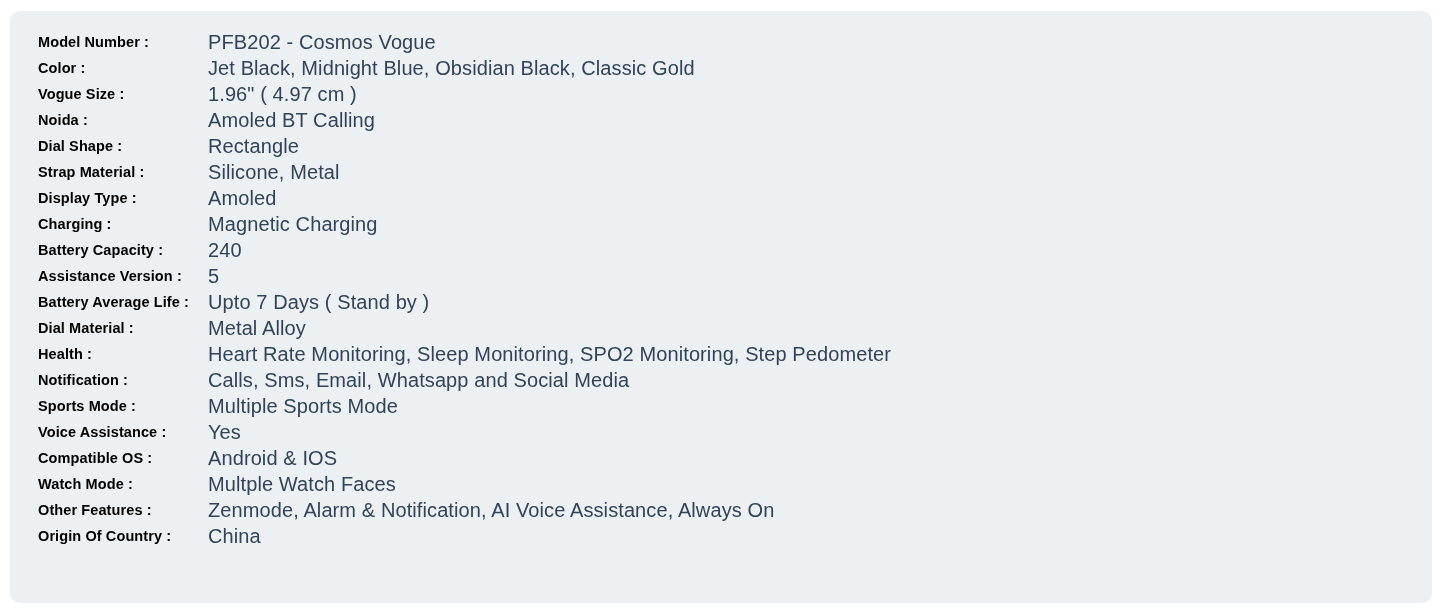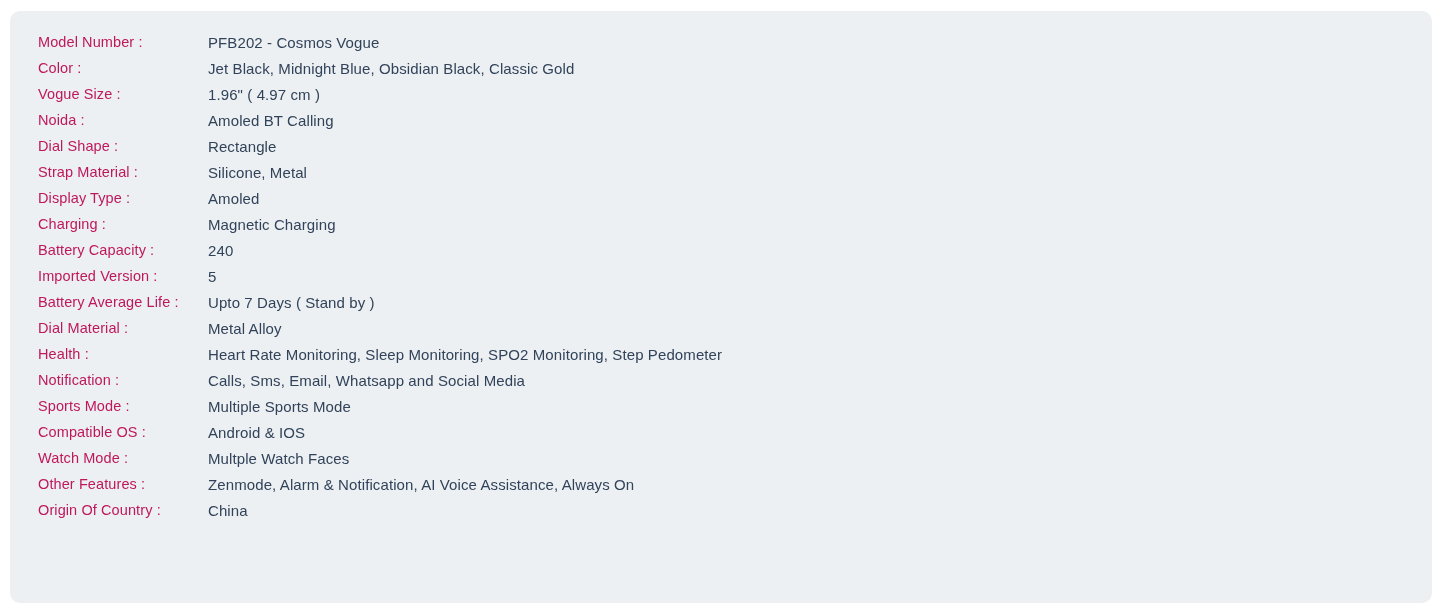--- a/index.html
+++ b/index.html
@@ -33,31 +33,31 @@
     border-collapse: collapse;
     border-spacing: 0;
   }
 
   .spec-row {
     height: 26px;
   }
 
   .spec-label {
     font-size: 14.5px;
-    color: #be185d;
-    font-weight: 400;
+    color: #000000;
+    font-weight: 700;
     white-space: nowrap;
     padding: 0 0 0 28px;
     vertical-align: middle;
     width: 1px;
     letter-spacing: 0.1px;
   }
 
   .spec-value {
-    font-size: 15px;
+    font-size: 20px;
     color: #31435a;
     font-weight: 400;
     white-space: nowrap;
     padding: 0;
     vertical-align: middle;
     letter-spacing: 0.1px;
   }
 
   
   .spec-label-inner {
@@ -105,21 +105,21 @@
         </tr>
         <tr class="spec-row">
           <td class="spec-label"><span class="spec-label-inner">Charging :</span></td>
           <td class="spec-value">Magnetic Charging</td>
         </tr>
         <tr class="spec-row">
           <td class="spec-label"><span class="spec-label-inner">Battery Capacity :</span></td>
           <td class="spec-value">240</td>
         </tr>
         <tr class="spec-row">
-          <td class="spec-label"><span class="spec-label-inner">Imported Version :</span></td>
+          <td class="spec-label"><span class="spec-label-inner">Assistance Version :</span></td>
           <td class="spec-value">5</td>
         </tr>
         <tr class="spec-row">
           <td class="spec-label"><span class="spec-label-inner">Battery Average Life :</span></td>
           <td class="spec-value">Upto 7 Days ( Stand by )</td>
         </tr>
         <tr class="spec-row">
           <td class="spec-label"><span class="spec-label-inner">Dial Material :</span></td>
           <td class="spec-value">Metal Alloy</td>
         </tr>
@@ -129,20 +129,24 @@
         </tr>
         <tr class="spec-row">
           <td class="spec-label"><span class="spec-label-inner">Notification :</span></td>
           <td class="spec-value">Calls, Sms, Email, Whatsapp and Social Media</td>
         </tr>
         <tr class="spec-row">
           <td class="spec-label"><span class="spec-label-inner">Sports Mode :</span></td>
           <td class="spec-value">Multiple Sports Mode</td>
         </tr>
         <tr class="spec-row">
+          <td class="spec-label"><span class="spec-label-inner">Voice Assistance :</span></td>
+          <td class="spec-value">Yes</td>
+        </tr>
+        <tr class="spec-row">
           <td class="spec-label"><span class="spec-label-inner">Compatible OS :</span></td>
           <td class="spec-value">Android &amp; IOS</td>
         </tr>
         <tr class="spec-row">
           <td class="spec-label"><span class="spec-label-inner">Watch Mode :</span></td>
           <td class="spec-value">Multple Watch Faces</td>
         </tr>
         <tr class="spec-row">
           <td class="spec-label"><span class="spec-label-inner">Other Features :</span></td>
           <td class="spec-value">Zenmode, Alarm &amp; Notification, AI Voice Assistance, Always On</td>

